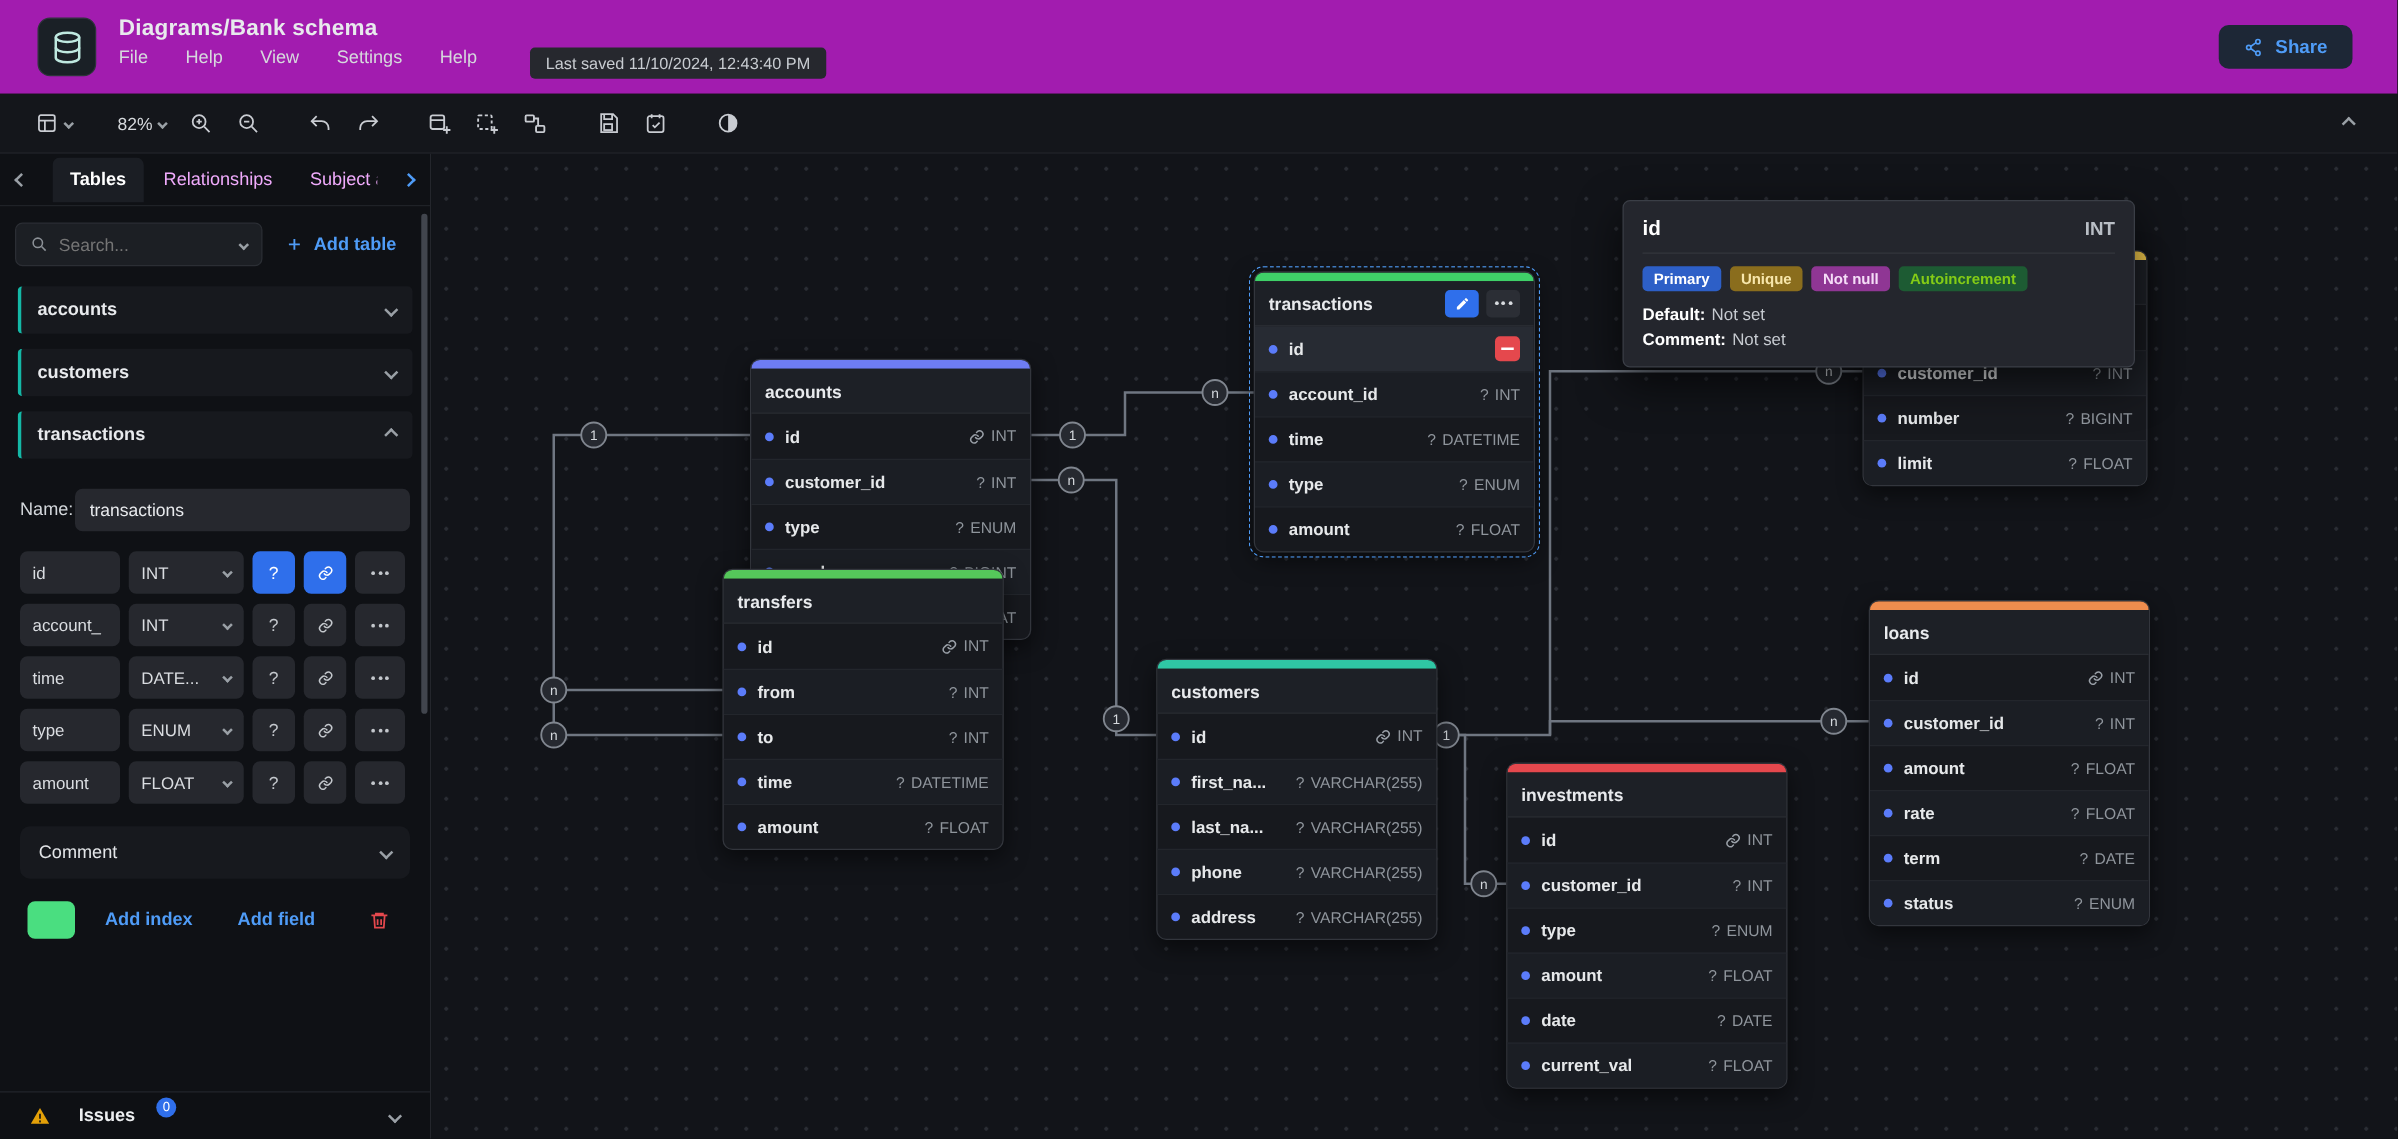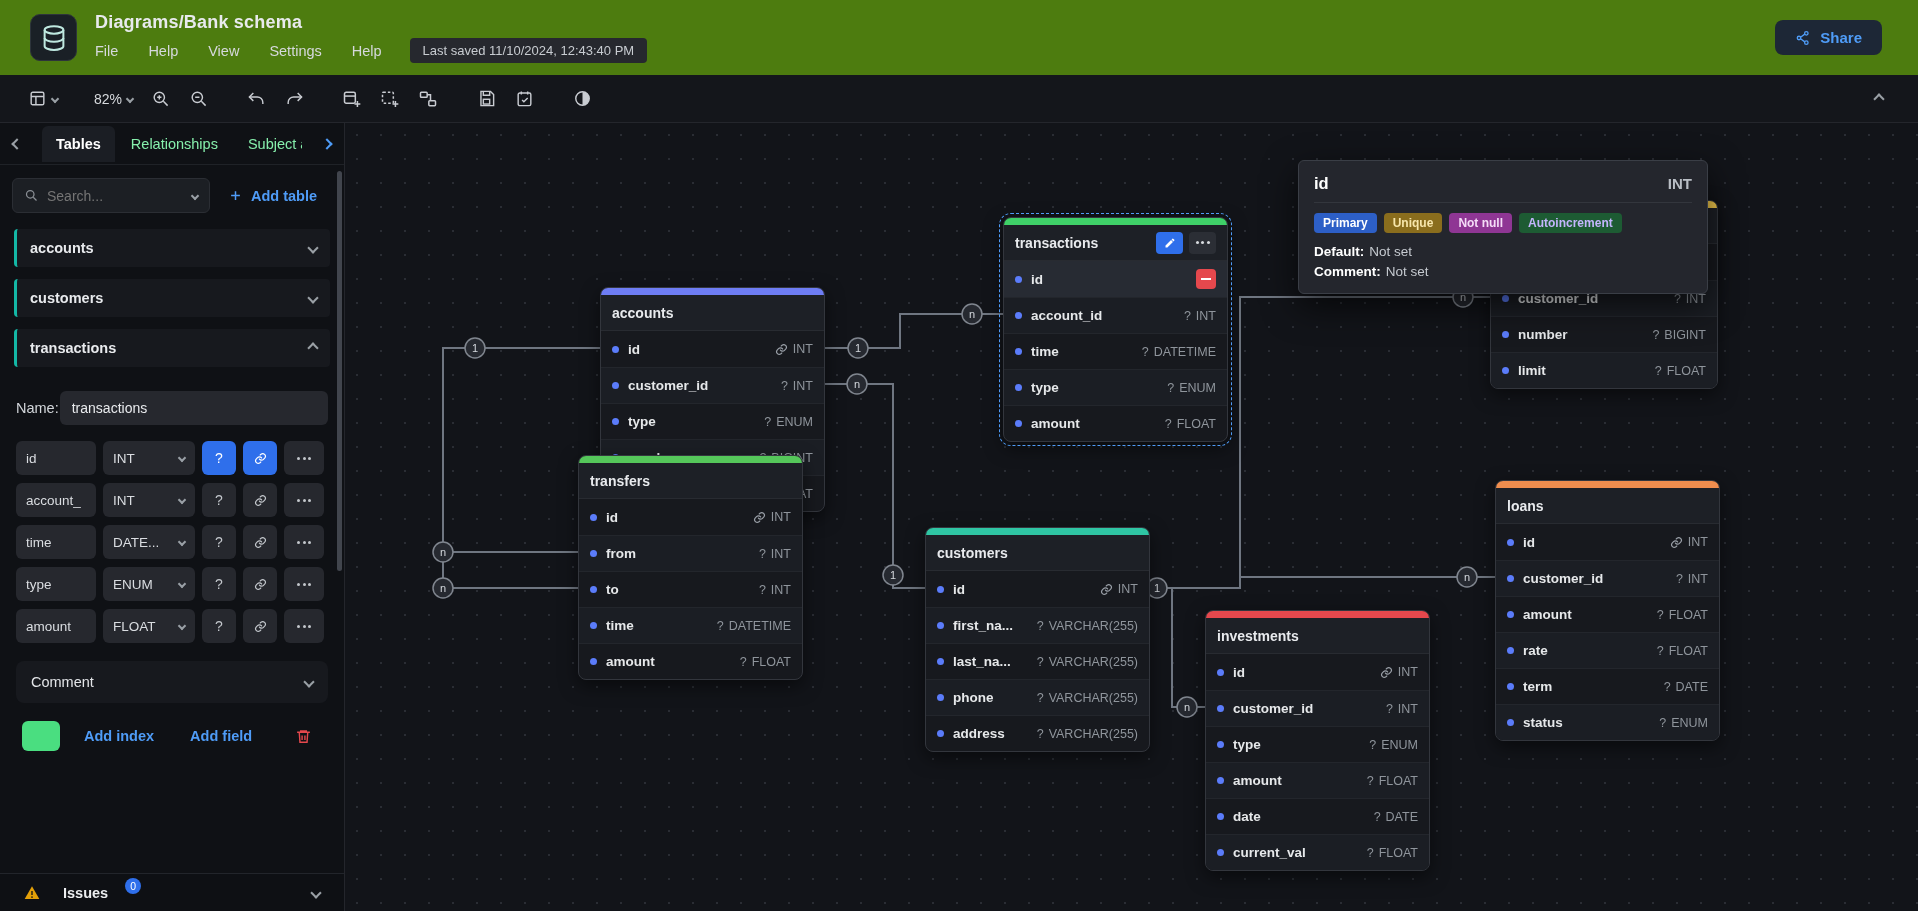--- a/index.html
+++ b/index.html
@@ -1,25 +1,25 @@
 <!DOCTYPE html>
 <html><head>
 <meta charset="utf-8">
 <style>
   * { box-sizing: border-box; margin: 0; padding: 0; }
   html,body { width:1918px; height:911px; overflow:hidden; }
   body { background:#0e1013; color:#e8eaed; font-family:"Liberation Sans",sans-serif; }
 
   
-  header { height:75px; background:#4d7c0f; display:flex; align-items:center; padding:0 36px 0 30px; }
+  header { height:75px; background:#a21caf; display:flex; align-items:center; padding:0 36px 0 30px; }
   .logo { width:47px; height:47px; border-radius:10px; background:#1a2026; border:1px solid #2d343b;
           display:flex; align-items:center; justify-content:center; margin-right:18px; color:#cfe9e2; flex:none; }
   .head-col { display:flex; flex-direction:column; gap:5px; }
   .title { font-size:18px; font-weight:700; letter-spacing:.2px; }
-  .menurow { display:flex; align-items:center; gap:10px; }
+  .menurow { display:flex; align-items:flex-start; gap:24px; }
   .menu-items { display:flex; align-items:center; gap:30px; font-size:14.5px; color:#d6d9dd; }
   .menu-items span { cursor:default; }
   .save-pill { margin-left:18px; background:#26282e; color:#c8ccd1; font-size:13px; padding:5px 13px; border-radius:4px; }
   .share-btn { margin-left:auto; background:#1d2736; border:none; border-radius:8px; padding:9px 20px;
                display:flex; align-items:center; gap:9px; color:#4f9cf7; font-size:15px; font-weight:600; font-family:inherit; }
 
   
   .toolbar { height:48px; background:#14161b; border-bottom:1px solid #24262c; display:flex; align-items:center; padding:0 22px; gap:4px; }
   .tbtn2 { height:32px; min-width:34px; border:none; background:transparent; color:#c9ccd2; border-radius:6px;
            display:flex; align-items:center; justify-content:center; gap:5px; padding:0 6px; font-family:inherit; }
@@ -35,21 +35,21 @@
   .chev.sm { width:6px; height:6px; }
   .chev.blue { border-color:#4f9cf7; }
 
   
   .main { display:flex; height:788px; }
 
   
   .sidebar { width:345px; background:#0f1115; border-right:1px solid #24262c; display:flex; flex-direction:column; position:relative; flex:none; }
   .tabs { height:42px; display:flex; align-items:center; border-bottom:1px solid #1f2227; padding:0 8px; gap:16px; flex:none; }
   .tabwrap { display:flex; align-items:center; gap:2px; overflow:hidden; flex:1; }
-  .tab { padding:10px 14px; font-size:14.5px; color:#86efac; white-space:nowrap; cursor:default; }
+  .tab { padding:10px 14px; font-size:14.5px; color:#f0abfc; white-space:nowrap; cursor:default; }
   .tab.active { color:#ffffff; background:#1b1e24; border-radius:6px 6px 0 0; font-weight:600; }
   .tabwrap div:nth-of-type(3) { max-width:88px; overflow:hidden; }
   .tabchev { padding:4px 5px; display:flex; align-items:center; }
 
   .searchrow { display:flex; align-items:center; padding:13px 12px 12px 12px; gap:8px; flex:none; }
   .searchbox { width:198px; height:35px; background:#1c1f24; border:1px solid #2b2e34; border-radius:6px;
                display:flex; align-items:center; padding:0 11px; gap:8px; color:#8b9096; }
   .searchbox input { flex:1; background:transparent; border:none; outline:none; color:#aab0b6; font-size:14px; font-family:inherit; min-width:0; }
   .addtable { display:flex; align-items:center; gap:8px; color:#4f9cf7; background:transparent; border:none;
               font-size:14.5px; font-weight:600; padding:8px 10px; font-family:inherit; }
@@ -481,21 +481,21 @@
 
     <div class="popover">
       <div class="pop-title">
         <span>id</span>
         <span class="ptype">INT</span>
       </div>
       <div class="pop-badges">
           <span class="badge" style="background: rgb(45, 95, 199); color: rgb(255, 255, 255);">Primary</span>
           <span class="badge" style="background: rgb(138, 109, 29); color: rgb(247, 230, 171);">Unique</span>
           <span class="badge" style="background: rgb(143, 54, 148); color: rgb(245, 220, 247);">Not null</span>
-          <span class="badge" style="background: rgb(29, 91, 51); color: #c4b5fd;">Autoincrement</span>
+          <span class="badge" style="background: rgb(29, 91, 51); color: #84cc16;">Autoincrement</span>
         </div>
       <div class="pop-line">
         <strong>Default:</strong><span>Not set</span>
       </div>
       <div class="pop-line">
         <strong>Comment:</strong><span>Not set</span>
       </div>
     </div>
   <div class="tcard" style="left: 255px; top: 164px; width: 225px;">
         <div class="tbar" style="background: rgb(110, 125, 244);"></div>

